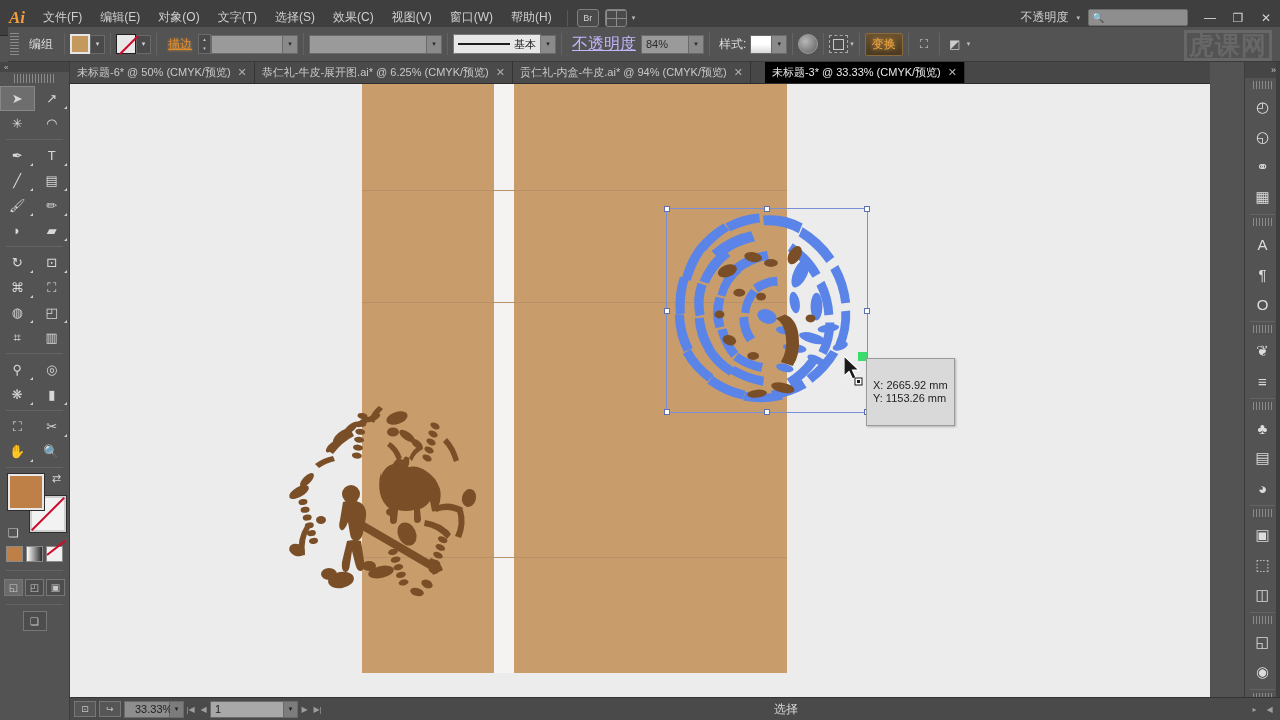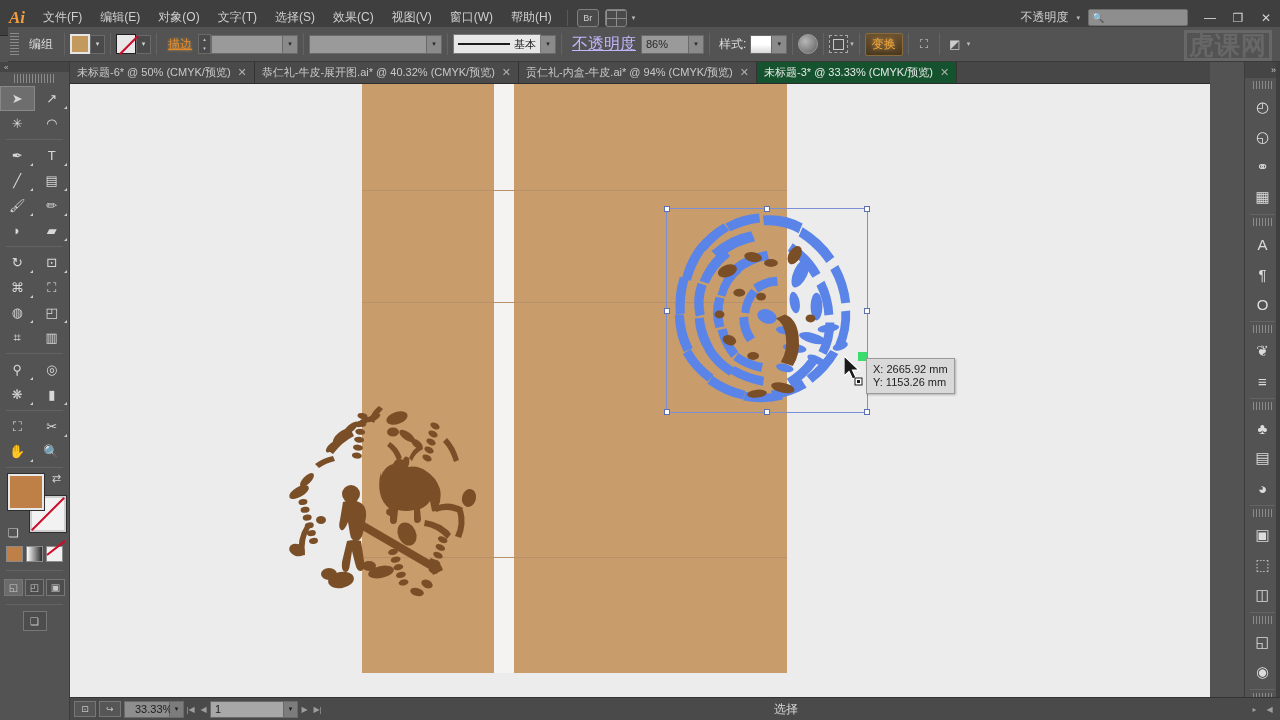--- a/index.html
+++ b/index.html
@@ -146,21 +146,21 @@
   .tabbar {
     position: absolute; left: 70px; top: 62px; width: 1140px; height: 22px;
     background: #474747; display: flex; align-items: stretch;
     border-bottom: 1px solid #2d2d2d;
   }
   .tab {
     display: flex; align-items: center; padding: 0 7px;
     font-size: 11px; color: #c8c8c8; white-space: nowrap;
     border-right: 1px solid #333; background: #4a4a4a;
   }
-  .tab.active { background: #14532d; color: #e8e8e8; }
+  .tab.active { background: #000000; color: #e8e8e8; margin-left: 14px; }
   .tab .close { margin-left: 7px; font-size: 11px; color: #b0b0b0; }
 
   
   .toolbar {
     position: absolute; left: 0; top: 62px; width: 70px; height: 658px;
     background: #535353; border-right: 1px solid #3c3c3c;
   }
   .tb-head {
     height: 10px; background: #454545; display: flex; align-items: center; padding-left: 4px;
     font-size: 8px; color: #bbb;
@@ -231,21 +231,21 @@
   }
   .handle {
     position: absolute; width: 6px; height: 6px; background: #ffffff; border: 1px solid #5a6fb8;
   }
   .hl { left: -3px; } .hc { left: calc(50% - 3px); } .hr { right: -3px; }
   .ht { top: -3px; } .hm { top: calc(50% - 3px); } .hb { bottom: -3px; }
 
   .tooltip {
     position: absolute; left: 796px; top: 274px;
     background: #d9d9d9; border: 1px solid #9a9a9a;
-    padding: 4px 6px; font-size: 11px; color: #1e1e1e; line-height: 13px;
+    padding: 20px 6px; font-size: 11px; color: #1e1e1e; line-height: 13px;
     box-shadow: 1px 1px 2px rgba(0,0,0,0.25);
   }
   .cursor-arrow {
     position: absolute; left: 774px; top: 272px; width: 0; height: 0;
     pointer-events: none;
   }
   .cursor-arrow svg { display: block; }
 
   
   .vscroll {
@@ -369,21 +369,21 @@
     <div class="vsep"></div>
 
     <div class="stroke-preview">
       <span class="stroke-line"></span>
       <span>基本</span>
     </div>
     <div class="dd">▾</div>
     <div class="vsep"></div>
 
     <div class="opacity-label">不透明度</div>
-    <div class="field narrow">86%</div>
+    <div class="field narrow">84%</div>
     <div class="dd">▾</div>
     <div class="vsep"></div>
 
     <div class="style-label">样式:</div>
     <div class="style-sw"></div>
     <div class="dd">▾</div>
     <div class="vsep"></div>
 
     <div class="round-ico"></div>
     <div class="vsep"></div>
@@ -401,21 +401,21 @@
   <div class="watermark">
     <span class="wm-box">虎课网</span>
   </div>
 
   <div class="tabbar">
     <div class="tab">
       <span>未标题-6* @ 50% (CMYK/预览)</span>
       <span class="close">✕</span>
     </div>
     <div class="tab">
-      <span>恭仁礼-牛皮-展开图.ai* @ 40.32% (CMYK/预览)</span>
+      <span>恭仁礼-牛皮-展开图.ai* @ 6.25% (CMYK/预览)</span>
       <span class="close">✕</span>
     </div>
     <div class="tab">
       <span>贡仁礼-内盒-牛皮.ai* @ 94% (CMYK/预览)</span>
       <span class="close">✕</span>
     </div>
     <div class="tab active">
       <span>未标题-3* @ 33.33% (CMYK/预览)</span>
       <span class="close">✕</span>
     </div>

